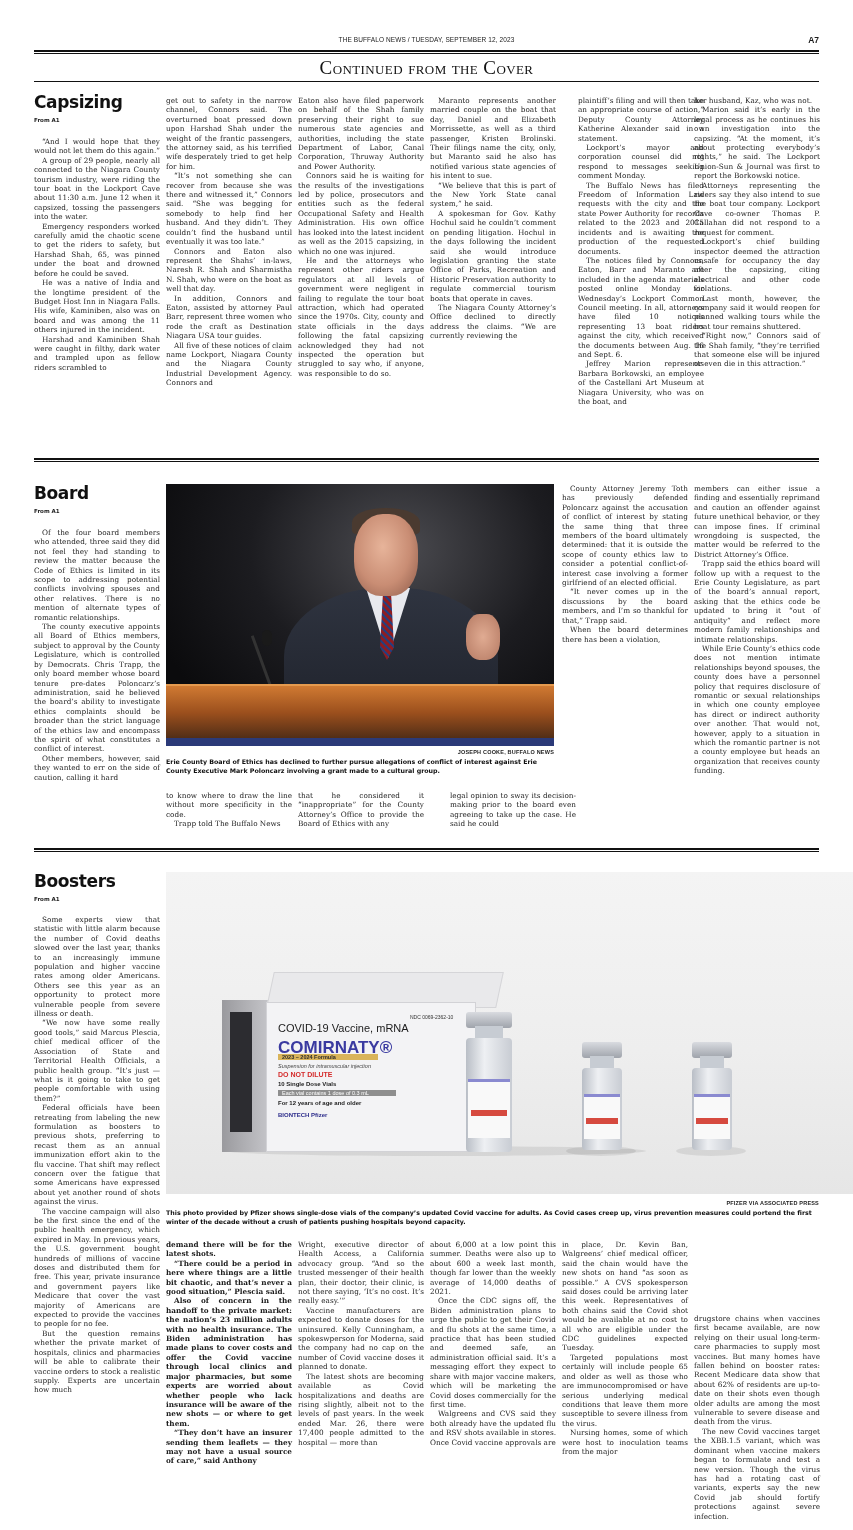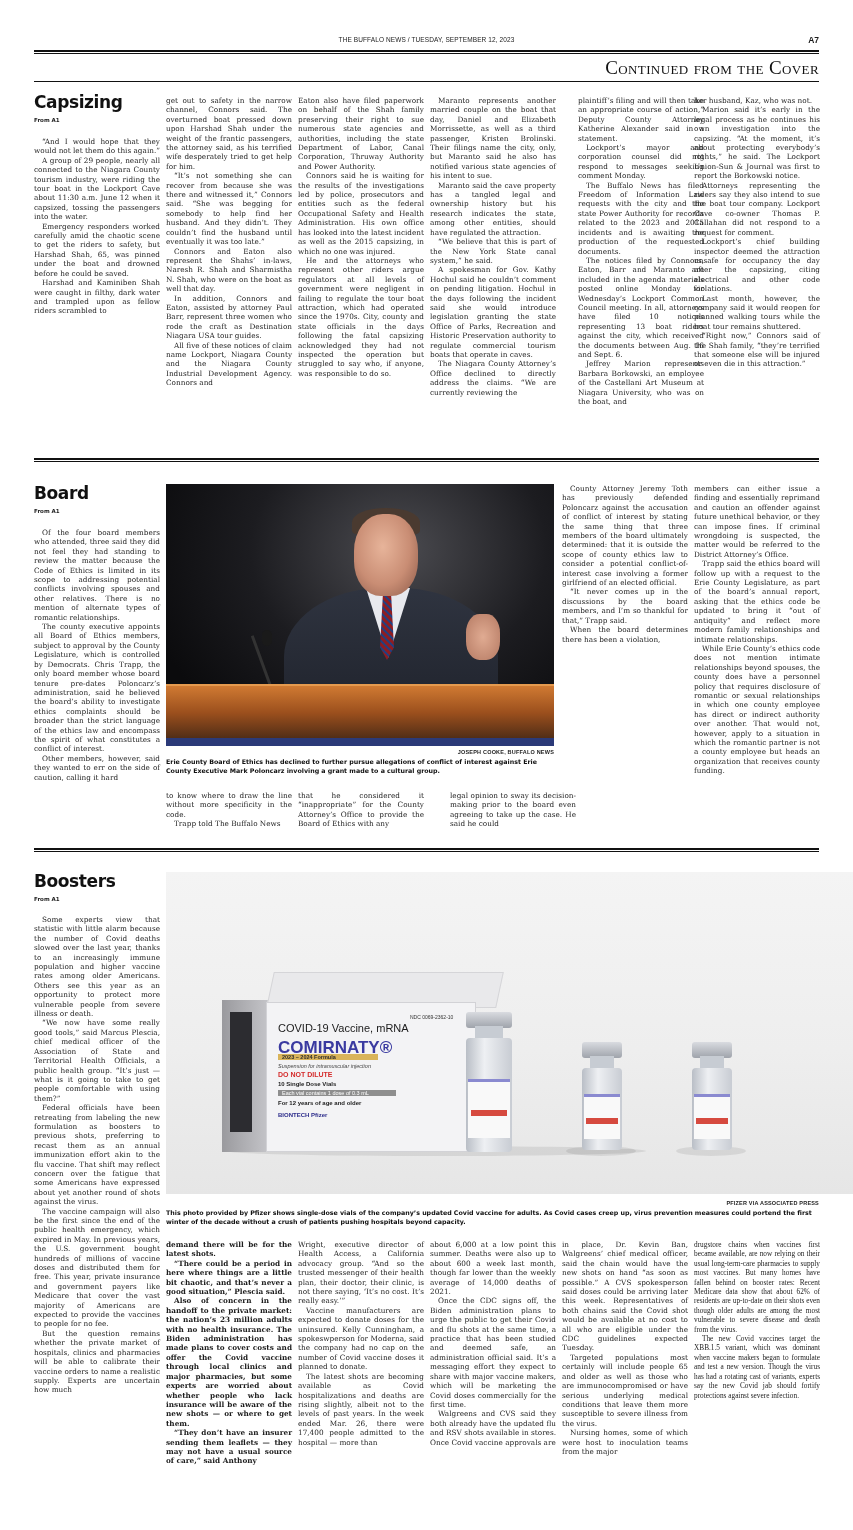--- a/index.html
+++ b/index.html
@@ -3,21 +3,21 @@
 <meta charset="utf-8">
 <style>
   * { box-sizing: border-box; margin: 0; padding: 0; }
   html, body { width: 853px; height: 1530px; background: #ffffff; overflow: hidden; }
   body { font-family: "DejaVu Serif", serif; color: #1a1a1a; position: relative; }
 
   .masthead { position: absolute; top: 36px; left: 34px; width: 785px; height: 12px; }
   .masthead .dateline { position: absolute; left: 0; right: 0; text-align: center; font-family: "Liberation Sans", sans-serif; font-size: 6.5px; letter-spacing: 0.1px; color: #222; }
   .masthead .page-num { position: absolute; right: 0; top: -1px; font-family: "Liberation Sans", sans-serif; font-weight: bold; font-size: 8.5px; }
   .rule-thick { position: absolute; left: 34px; width: 785px; height: 4px; border-top: 2.5px solid #111; border-bottom: 1px solid #111; }
-  .section-title { position: absolute; top: 57px; left: 34px; width: 785px; text-align: right; font-family: "Liberation Serif", serif; font-variant: small-caps; font-size: 19px; letter-spacing: 0.4px; color: #111; }
+  .section-title { position: absolute; top: 57px; left: 34px; width: 785px; text-align: center; font-family: "Liberation Serif", serif; font-variant: small-caps; font-size: 19px; letter-spacing: 0.4px; color: #111; }
   .rule-thin { position: absolute; left: 34px; width: 785px; height: 0; border-top: 1.2px solid #111; }
 
   .story { position: absolute; left: 34px; width: 785px; }
   .headline { font-family: "DejaVu Sans", sans-serif; font-weight: bold; font-size: 17px; letter-spacing: -0.4px; color: #111; }
   .jump { font-family: "DejaVu Sans", sans-serif; font-weight: bold; font-size: 5.5px; margin-top: 5px; color: #222; }
 
   .col { position: absolute; width: 126px; font-size: 7.3px; line-height: 9.4px; text-align: justify; hyphens: auto; color: #1d1d1d; }
   .col p { text-indent: 8px; }
   .col p.cont { text-indent: 0; }
 
@@ -75,37 +75,37 @@
 <div class="rule-thin" style="top:81px;"></div>
 
 <div class="story" style="top:92px;">
   <div class="headline">Capsizing</div>
   <div class="jump">From A1</div>
 </div>
 <div class="col" style="left:34px; top:137px;">
   <p>“And I would hope that they would not let them do this again.”</p>
   <p>A group of 29 people, nearly all connected to the Niagara County tourism industry, were riding the tour boat in the Lockport Cave about 11:30 a.m. June 12 when it capsized, tossing the passengers into the water.</p>
   <p>Emergency responders worked carefully amid the chaotic scene to get the riders to safety, but Harshad Shah, 65, was pinned under the boat and drowned before he could be saved.</p>
+  <p>He was a native of India and the longtime president of the Budget Host Inn in Niagara Falls. His wife, Kaminiben, also was on board and was among the 11 others injured in the incident.</p>
   <p>Harshad and Kaminiben Shah were caught in filthy, dark water and trampled upon as fellow riders scrambled to</p>
 </div>
 <div class="col" style="left:166px; top:96px;">
   <p class="cont">get out to safety in the narrow channel, Connors said. The overturned boat pressed down upon Harshad Shah under the weight of the frantic passengers, the attorney said, as his terrified wife desperately tried to get help for him.</p>
   <p>“It’s not something she can recover from because she was there and witnessed it,” Connors said. “She was begging for somebody to help find her husband. And they didn’t. They couldn’t find the husband until eventually it was too late.”</p>
   <p>Connors and Eaton also represent the Shahs’ in-laws, Naresh R. Shah and Sharmistha N. Shah, who were on the boat as well that day.</p>
   <p>In addition, Connors and Eaton, assisted by attorney Paul Barr, represent three women who rode the craft as Destination Niagara USA tour guides.</p>
   <p>All five of these notices of claim name Lockport, Niagara County and the Niagara County Industrial Development Agency. Connors and</p>
 </div>
 <div class="col" style="left:298px; top:96px;">
   <p class="cont">Eaton also have filed paperwork on behalf of the Shah family preserving their right to sue numerous state agencies and authorities, including the state Department of Labor, Canal Corporation, Thruway Authority and Power Authority.</p>
   <p>Connors said he is waiting for the results of the investigations led by police, prosecutors and entities such as the federal Occupational Safety and Health Administration. His own office has looked into the latest incident as well as the 2015 capsizing, in which no one was injured.</p>
   <p>He and the attorneys who represent other riders argue regulators at all levels of government were negligent in failing to regulate the tour boat attraction, which had operated since the 1970s. City, county and state officials in the days following the fatal capsizing acknowledged they had not inspected the operation but struggled to say who, if anyone, was responsible to do so.</p>
 </div>
 <div class="col" style="left:430px; top:96px;">
   <p>Maranto represents another married couple on the boat that day, Daniel and Elizabeth Morrissette, as well as a third passenger, Kristen Brolinski. Their filings name the city, only, but Maranto said he also has notified various state agencies of his intent to sue.</p>
-  <p>Maranto said the cave property has a tangled legal and ownership history but his research indicates the state, among other entities, should have regulated the attraction.</p>
   <p>“We believe that this is part of the New York State canal system,” he said.</p>
   <p>A spokesman for Gov. Kathy Hochul said he couldn’t comment on pending litigation. Hochul in the days following the incident said she would introduce legislation granting the state Office of Parks, Recreation and Historic Preservation authority to regulate commercial tourism boats that operate in caves.</p>
   <p>The Niagara County Attorney’s Office declined to directly address the claims. “We are currently reviewing the</p>
 </div>
 <div class="col" style="left:562px; top:96px;margin-left:16px;">
   <p class="cont">plaintiff’s filing and will then take an appropriate course of action,” Deputy County Attorney Katherine Alexander said in a statement.</p>
   <p>Lockport’s mayor and corporation counsel did not respond to messages seeking comment Monday.</p>
   <p>The Buffalo News has filed Freedom of Information Law requests with the city and the state Power Authority for records related to the 2023 and 2015 incidents and is awaiting the production of the requested documents.</p>
   <p>The notices filed by Connors, Eaton, Barr and Maranto are included in the agenda materials posted online Monday for Wednesday’s Lockport Common Council meeting. In all, attorneys have filed 10 notices representing 13 boat riders against the city, which received the documents between Aug. 16 and Sept. 6.</p>
   <p>Jeffrey Marion represents Barbara Borkowski, an employee of the Castellani Art Museum at Niagara University, who was on the boat, and</p>
@@ -172,21 +172,21 @@
 
 <div class="story" style="top:871px;">
   <div class="headline">Boosters</div>
   <div class="jump">From A1</div>
 </div>
 <div class="col" style="left:34px; top:915px;">
   <p>Some experts view that statistic with little alarm because the number of Covid deaths slowed over the last year, thanks to an increasingly immune population and higher vaccine rates among older Americans. Others see this year as an opportunity to protect more vulnerable people from severe illness or death.</p>
   <p>“We now have some really good tools,” said Marcus Plescia, chief medical officer of the Association of State and Territorial Health Officials, a public health group. “It’s just — what is it going to take to get people comfortable with using them?”</p>
   <p>Federal officials have been retreating from labeling the new formulation as boosters to previous shots, preferring to recast them as an annual immunization effort akin to the flu vaccine. That shift may reflect concern over the fatigue that some Americans have expressed about yet another round of shots against the virus.</p>
   <p>The vaccine campaign will also be the first since the end of the public health emergency, which expired in May. In previous years, the U.S. government bought hundreds of millions of vaccine doses and distributed them for free. This year, private insurance and government payers like Medicare that cover the vast majority of Americans are expected to provide the vaccines to people for no fee.</p>
-  <p>But the question remains whether the private market of hospitals, clinics and pharmacies will be able to calibrate their vaccine orders to name a realistic supply. Experts are uncertain how much</p>
+  <p>But the question remains whether the private market of hospitals, clinics and pharmacies will be able to calibrate their vaccine orders to stock a realistic supply. Experts are uncertain how much</p>
 </div>
 
 <div class="photo vaccine-photo" style="left:166px; top:872px; width:778px; height:322px;">
   <div class="shadow" style="left:60px; top:274px; width:420px;"></div>
   <div class="box-side"></div>
   <div class="box-side-label"></div>
   <div class="box-top"></div>
   <div class="box-front"></div>
   <div class="bt-ndc">NDC 0069-2362-10</div>
   <div class="box-text bt-title">COVID-19 Vaccine, mRNA</div>
@@ -240,16 +240,16 @@
 <div class="col" style="left:430px; top:1240px;">
   <p class="cont">about 6,000 at a low point this summer. Deaths were also up to about 600 a week last month, though far lower than the weekly average of 14,000 deaths of 2021.</p>
   <p>Once the CDC signs off, the Biden administration plans to urge the public to get their Covid and flu shots at the same time, a practice that has been studied and deemed safe, an administration official said. It’s a messaging effort they expect to share with major vaccine makers, which will be marketing the Covid doses commercially for the first time.</p>
   <p>Walgreens and CVS said they both already have the updated flu and RSV shots available in stores. Once Covid vaccine approvals are</p>
 </div>
 <div class="col" style="left:562px; top:1240px;">
   <p class="cont">in place, Dr. Kevin Ban, Walgreens’ chief medical officer, said the chain would have the new shots on hand “as soon as possible.” A CVS spokesperson said doses could be arriving later this week. Representatives of both chains said the Covid shot would be available at no cost to all who are eligible under the CDC guidelines expected Tuesday.</p>
   <p>Targeted populations most certainly will include people 65 and older as well as those who are immunocompromised or have serious underlying medical conditions that leave them more susceptible to severe illness from the virus.</p>
   <p>Nursing homes, some of which were host to inoculation teams from the major</p>
 </div>
-<div class="col" style="left:694px; top:1240px;font-family:Liberation Serif, serif;">
+<div class="col" style="left:694px; top:1314px;">
   <p class="cont">drugstore chains when vaccines first became available, are now relying on their usual long-term-care pharmacies to supply most vaccines. But many homes have fallen behind on booster rates: Recent Medicare data show that about 62% of residents are up-to-date on their shots even though older adults are among the most vulnerable to severe disease and death from the virus.</p>
   <p>The new Covid vaccines target the XBB.1.5 variant, which was dominant when vaccine makers began to formulate and test a new version. Though the virus has had a rotating cast of variants, experts say the new Covid jab should fortify protections against severe infection.</p>
 </div>
 
 </body></html>

